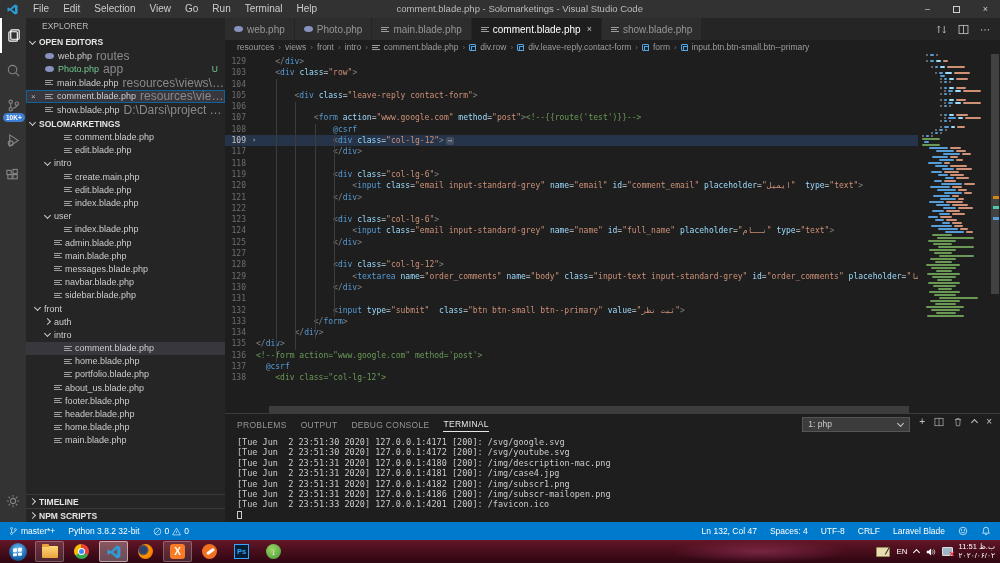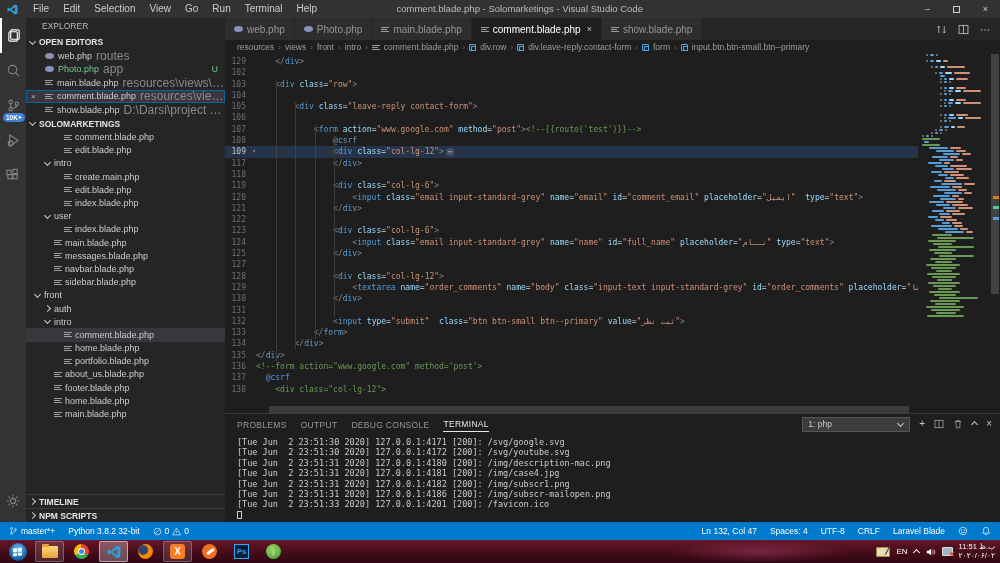--- a/index.html
+++ b/index.html
@@ -101,21 +101,21 @@
   .vthumb{position:absolute;top:0;left:1px;width:8px;height:240px;background:#424242}
   .ovr-mark{position:absolute;right:1px;width:6px;height:3px}
   .hscroll{position:absolute;left:44px;bottom:0;height:7px;width:640px;background:rgba(121,121,121,.35)}
 
   
   .panel{height:109px;border-top:1px solid #3c3c3c;display:flex;flex-direction:column;flex-shrink:0;background:#1e1e1e}
   .panel-hdr{height:20px;display:flex;align-items:center;padding:0 8px 0 12px;font-size:8.5px;
     color:#969696;gap:14px;flex-shrink:0}
   .ptab{letter-spacing:.3px;padding-top:2px}
   .ptab.active{color:#e7e7e7;border-bottom:1px solid #e7e7e7;padding-bottom:2px}
-  .panel-right{margin-left:auto;display:flex;align-items:center;gap:9px}
+  .panel-right{margin-left:auto;display:flex;align-items:flex-start;gap:9px}
   .term-select{width:108px;height:15px;background:#3c3c3c;border:1px solid #555555;color:#cccccc;
     font-size:8.5px;display:flex;align-items:center;padding:0 5px;justify-content:space-between}
   .picon{color:#c5c5c5;font-size:10px;line-height:10px}
   .picon svg{stroke:#c5c5c5;fill:none;stroke-width:1}
   .terminal{flex:1;padding:3px 0 0 12px;font-family:"DejaVu Sans Mono",monospace;font-size:8.5px;
     line-height:10.4px;color:#cccccc;white-space:pre;overflow:hidden}
   .term-cursor{display:inline-block;width:5px;height:8px;border:1px solid #cccccc;vertical-align:middle}
 
   
   .statusbar{height:18px;background:#007acc;color:#ffffff;display:flex;align-items:center;
@@ -344,20 +344,28 @@
               <i></i>
             </span>
             <span>index.blade.php</span>
           </div>
           <div class="tree-row" style="padding-left: 28px;">
             <span class="blade-ico">
               <i></i>
               <i></i>
               <i></i>
             </span>
+            <span>admin.blade.php</span>
+          </div>
+          <div class="tree-row" style="padding-left: 28px;">
+            <span class="blade-ico">
+              <i></i>
+              <i></i>
+              <i></i>
+            </span>
             <span>main.blade.php</span>
           </div>
           <div class="tree-row" style="padding-left: 28px;">
             <span class="blade-ico">
               <i></i>
               <i></i>
               <i></i>
             </span>
             <span>messages.blade.php</span>
           </div>
@@ -421,20 +429,28 @@
             </span>
             <span>about_us.blade.php</span>
           </div>
           <div class="tree-row" style="padding-left: 28px;">
             <span class="blade-ico">
               <i></i>
               <i></i>
               <i></i>
             </span>
             <span>footer.blade.php</span>
+          </div>
+          <div class="tree-row" style="padding-left: 28px;">
+            <span class="blade-ico">
+              <i></i>
+              <i></i>
+              <i></i>
+            </span>
+            <span>header.blade.php</span>
           </div>
           <div class="tree-row" style="padding-left: 28px;">
             <span class="blade-ico">
               <i></i>
               <i></i>
               <i></i>
             </span>
             <span>home.blade.php</span>
           </div>
           <div class="tree-row" style="padding-left: 28px;">
@@ -535,21 +551,20 @@
           <span class="sym-ico"></span>
           <span>form</span>
           <span class="bc-sep">›</span>
           <span class="sym-ico"></span>
           <span>input.btn.btn-small.btn--primary</span>
         </div>
 
       <div class="code-area">
         <div class="code-scroll" id="code-lines">
             <div class="code-line"><span class="num">129</span><span class="lc"><span class="tk-w">    </span><span class="tk-p">&lt;/</span><span class="tk-t">div</span><span class="tk-p">&gt;</span></span></div>
-            <div class="code-line"><span class="num">102</span><span class="lc"></span></div>
             <div class="code-line"><span class="num">103</span><span class="lc"><span class="tk-w">    </span><span class="tk-p">&lt;</span><span class="tk-t">div</span><span class="tk-w"> </span><span class="tk-a">class</span><span class="tk-w">=</span><span class="tk-s">"row"</span><span class="tk-p">&gt;</span></span></div>
             <div class="code-line"><span class="num">104</span><span class="lc"></span></div>
             <div class="code-line"><span class="num">105</span><span class="lc"><span class="tk-w">        </span><span class="tk-p">&lt;</span><span class="tk-t">div</span><span class="tk-w"> </span><span class="tk-a">class</span><span class="tk-w">=</span><span class="tk-s">"leave-reply contact-form"</span><span class="tk-p">&gt;</span></span></div>
             <div class="code-line"><span class="num">106</span><span class="lc"></span></div>
             <div class="code-line"><span class="num">107</span><span class="lc"><span class="tk-w">            </span><span class="tk-p">&lt;</span><span class="tk-t">form</span><span class="tk-w"> </span><span class="tk-a">action</span><span class="tk-w">=</span><span class="tk-s">"www.google.com"</span><span class="tk-w"> </span><span class="tk-a">method</span><span class="tk-w">=</span><span class="tk-s">"post"</span><span class="tk-p">&gt;</span><span class="tk-c">&lt;!--{{route('test')}}--&gt;</span></span></div>
             <div class="code-line"><span class="num">108</span><span class="lc"><span class="tk-w">                </span><span class="tk-d">@csrf</span></span></div>
             <div class="code-line hl"><span class="num">109</span><span class="fold-arrow">›</span><span class="lc"><span class="tk-w">                </span><span class="tk-p">&lt;</span><span class="tk-t">div</span><span class="tk-w"> </span><span class="tk-a">class</span><span class="tk-w">=</span><span class="tk-s">"col-lg-12"</span><span class="tk-p">&gt;</span><span class="tk-f">⋯</span></span></div>
             <div class="code-line"><span class="num">117</span><span class="lc"><span class="tk-w">                </span><span class="tk-p">&lt;/</span><span class="tk-t">div</span><span class="tk-p">&gt;</span></span></div>
             <div class="code-line"><span class="num">118</span><span class="lc"></span></div>
             <div class="code-line"><span class="num">119</span><span class="lc"><span class="tk-w">                </span><span class="tk-p">&lt;</span><span class="tk-t">div</span><span class="tk-w"> </span><span class="tk-a">class</span><span class="tk-w">=</span><span class="tk-s">"col-lg-6"</span><span class="tk-p">&gt;</span></span></div>

